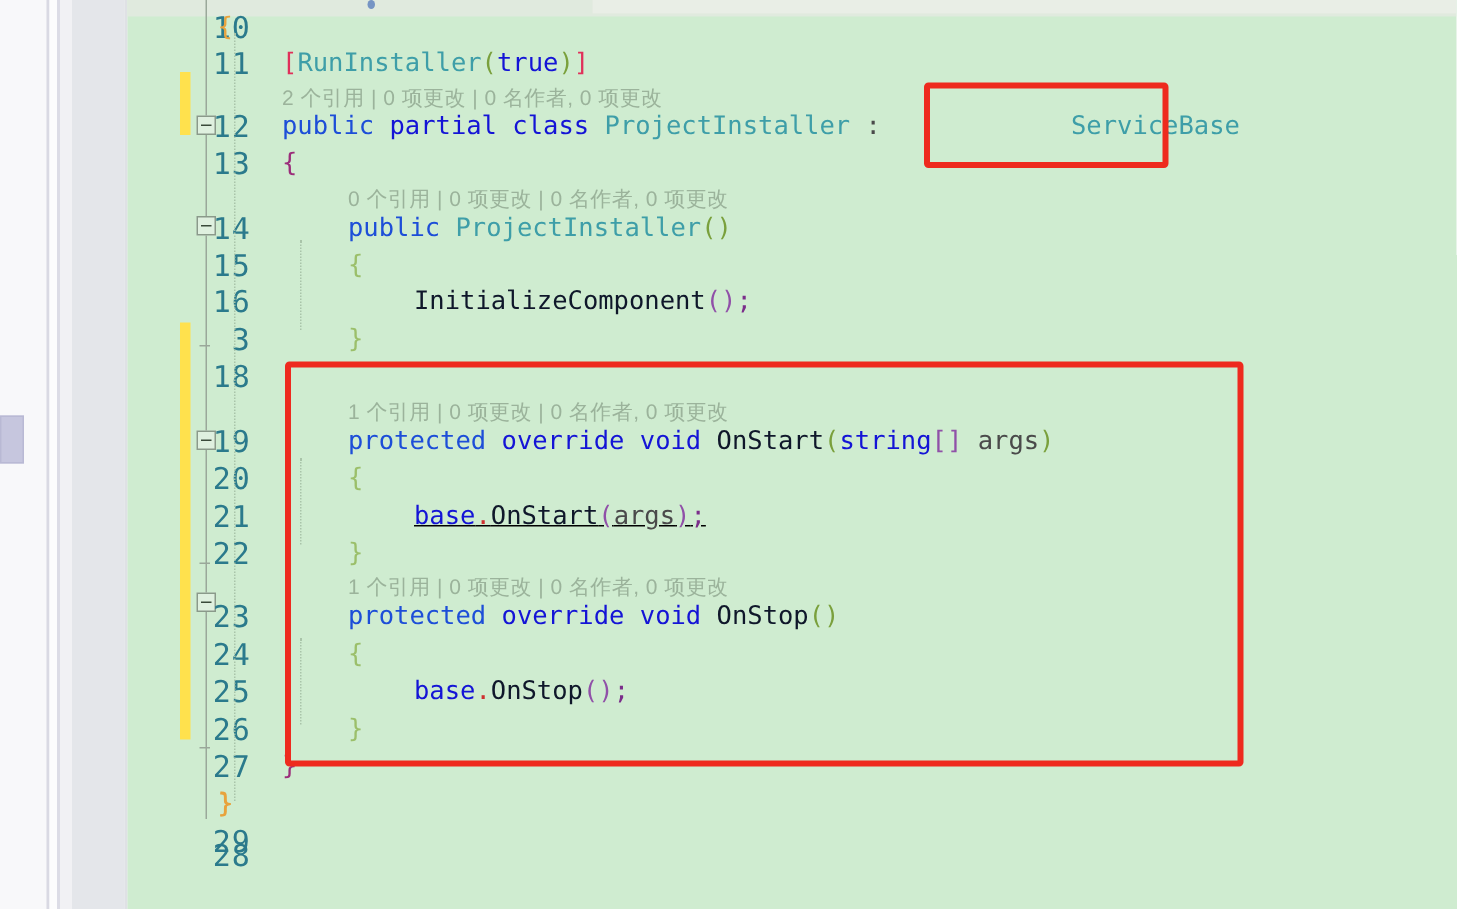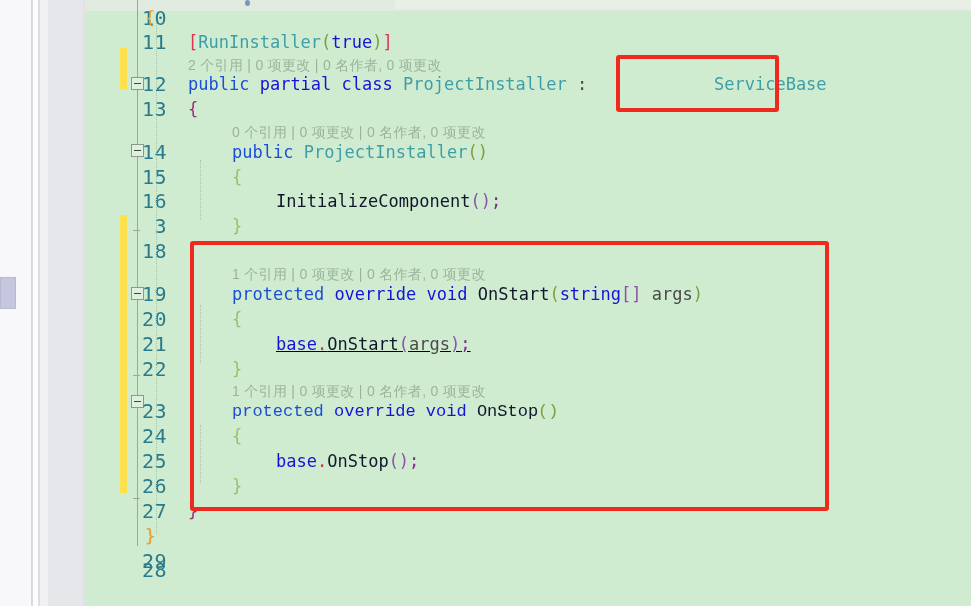--- a/index.html
+++ b/index.html
@@ -203,21 +203,21 @@
       <div class="cl" style="top:286px;left:147px;"><span class="t-mod">protected</span><span class="t-plain"> </span><span class="t-kw">override</span><span class="t-plain"> </span><span class="t-kw">void</span><span class="t-plain"> </span><span class="t-method">OnStart</span><span class="t-paren">(</span><span class="t-kw">string</span><span class="t-sqb">[]</span><span class="t-plain"> </span><span class="t-id">args</span><span class="t-paren">)</span></div>
 
       <div class="cl" style="top:311px;left:147px;"><span class="t-brace">{</span></div>
 
       <div class="cl" style="top:336px;left:191px;text-decoration:underline;"><span class="t-kw">base</span><span class="t-dot">.</span><span class="t-method">OnStart</span><span class="t-paren2">(</span><span class="t-id">args</span><span class="t-paren2">)</span><span class="t-semi">;</span></div>
 
       <div class="cl" style="top:361px;left:147px;"><span class="t-brace">}</span></div>
 
       <div class="codelens" style="top:385px;left:147px;">1 个引用 | 0 项更改 | 0 名作者, 0 项更改</div>
 
-      <div class="cl" style="top:403px;left:147px;font-family:Liberation Mono, monospace;"><span class="t-mod">protected</span><span class="t-plain"> </span><span class="t-kw">override</span><span class="t-plain"> </span><span class="t-kw">void</span><span class="t-plain"> </span><span class="t-method">OnStop</span><span class="t-paren">()</span></div>
+      <div class="cl" style="top:403px;left:147px;"><span class="t-mod">protected</span><span class="t-plain"> </span><span class="t-kw">override</span><span class="t-plain"> </span><span class="t-kw">void</span><span class="t-plain"> </span><span class="t-method">OnStop</span><span class="t-paren">()</span></div>
 
       <div class="cl" style="top:428px;left:147px;"><span class="t-brace">{</span></div>
 
       <div class="cl" style="top:453px;left:191px;"><span class="t-kw">base</span><span class="t-dot">.</span><span class="t-method">OnStop</span><span class="t-paren2">()</span><span class="t-semi">;</span></div>
 
       <div class="cl" style="top:478px;left:147px;"><span class="t-brace">}</span></div>
 
       <div class="cl" style="top:503px;left:103px;"><span class="t-brace-p">}</span></div>
 
       <div class="cl" style="top:528px;left:60px;"><span class="t-brace-o">}</span></div>

